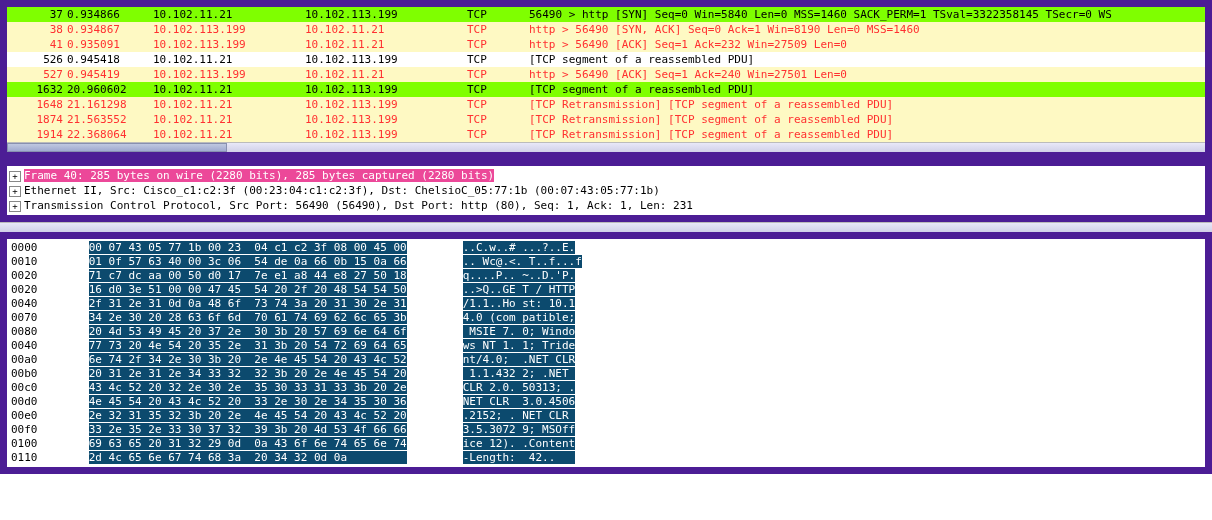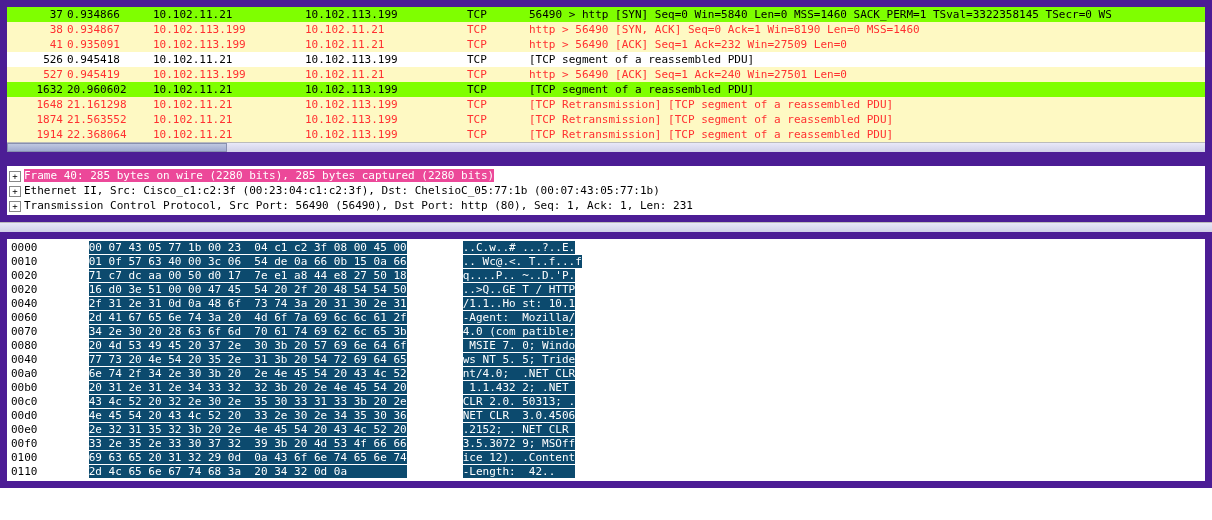--- a/index.html
+++ b/index.html
@@ -126,24 +126,23 @@
   <div class="line"><span class="ex">+</span><span>Transmission Control Protocol, Src Port: 56490 (56490), Dst Port: http (80), Seq: 1, Ack: 1, Len: 231</span></div>
 </div>
 <div class="scrollbar2"></div>
 
 <div class="pane hex" id="hex-body">
     <div class="row"><span class="off">0000</span>  <span class="sel">00 07 43 05 77 1b 00 23  04 c1 c2 3f 08 00 45 00</span><span class="gap"></span><span class="sel">..C.w..# ...?..E.</span></div>
     <div class="row"><span class="off">0010</span>  <span class="sel">01 0f 57 63 40 00 3c 06  54 de 0a 66 0b 15 0a 66</span><span class="gap"></span><span class="sel">.. Wc@.&lt;. T..f...f</span></div>
     <div class="row"><span class="off">0020</span>  <span class="sel">71 c7 dc aa 00 50 d0 17  7e e1 a8 44 e8 27 50 18</span><span class="gap"></span><span class="sel">q....P.. ~..D.'P.</span></div>
     <div class="row"><span class="off">0020</span>  <span class="sel">16 d0 3e 51 00 00 47 45  54 20 2f 20 48 54 54 50</span><span class="gap"></span><span class="sel">..&gt;Q..GE T / HTTP</span></div>
     <div class="row"><span class="off">0040</span>  <span class="sel">2f 31 2e 31 0d 0a 48 6f  73 74 3a 20 31 30 2e 31</span><span class="gap"></span><span class="sel">/1.1..Ho st: 10.1</span></div>
-    <div class="row"><span class="off">0060</span>  <span class="sel">2d 41 67 65 6e 74 3a 20  4d 6f 7a 69 6c 6c 61 2f</span><span class="gap"></span><span class="sel">-Agent:  Mozilla/</span></div>
     <div class="row"><span class="off">0070</span>  <span class="sel">34 2e 30 20 28 63 6f 6d  70 61 74 69 62 6c 65 3b</span><span class="gap"></span><span class="sel">4.0 (com patible;</span></div>
     <div class="row"><span class="off">0080</span>  <span class="sel">20 4d 53 49 45 20 37 2e  30 3b 20 57 69 6e 64 6f</span><span class="gap"></span><span class="sel"> MSIE 7. 0; Windo</span></div>
-    <div class="row"><span class="off">0040</span>  <span class="sel">77 73 20 4e 54 20 35 2e  31 3b 20 54 72 69 64 65</span><span class="gap"></span><span class="sel">ws NT 5. 5; Tride</span></div>
+    <div class="row"><span class="off">0040</span>  <span class="sel">77 73 20 4e 54 20 35 2e  31 3b 20 54 72 69 64 65</span><span class="gap"></span><span class="sel">ws NT 1. 1; Tride</span></div>
     <div class="row"><span class="off">00a0</span>  <span class="sel">6e 74 2f 34 2e 30 3b 20  2e 4e 45 54 20 43 4c 52</span><span class="gap"></span><span class="sel">nt/4.0;  .NET CLR</span></div>
     <div class="row"><span class="off">00b0</span>  <span class="sel">20 31 2e 31 2e 34 33 32  32 3b 20 2e 4e 45 54 20</span><span class="gap"></span><span class="sel"> 1.1.432 2; .NET </span></div>
     <div class="row"><span class="off">00c0</span>  <span class="sel">43 4c 52 20 32 2e 30 2e  35 30 33 31 33 3b 20 2e</span><span class="gap"></span><span class="sel">CLR 2.0. 50313; .</span></div>
     <div class="row"><span class="off">00d0</span>  <span class="sel">4e 45 54 20 43 4c 52 20  33 2e 30 2e 34 35 30 36</span><span class="gap"></span><span class="sel">NET CLR  3.0.4506</span></div>
     <div class="row"><span class="off">00e0</span>  <span class="sel">2e 32 31 35 32 3b 20 2e  4e 45 54 20 43 4c 52 20</span><span class="gap"></span><span class="sel">.2152; . NET CLR </span></div>
     <div class="row"><span class="off">00f0</span>  <span class="sel">33 2e 35 2e 33 30 37 32  39 3b 20 4d 53 4f 66 66</span><span class="gap"></span><span class="sel">3.5.3072 9; MSOff</span></div>
     <div class="row"><span class="off">0100</span>  <span class="sel">69 63 65 20 31 32 29 0d  0a 43 6f 6e 74 65 6e 74</span><span class="gap"></span><span class="sel">ice 12). .Content</span></div>
     <div class="row"><span class="off">0110</span>  <span class="sel">2d 4c 65 6e 67 74 68 3a  20 34 32 0d 0a         </span><span class="gap"></span><span class="sel">-Length:  42..   </span></div>
   </div>
 

